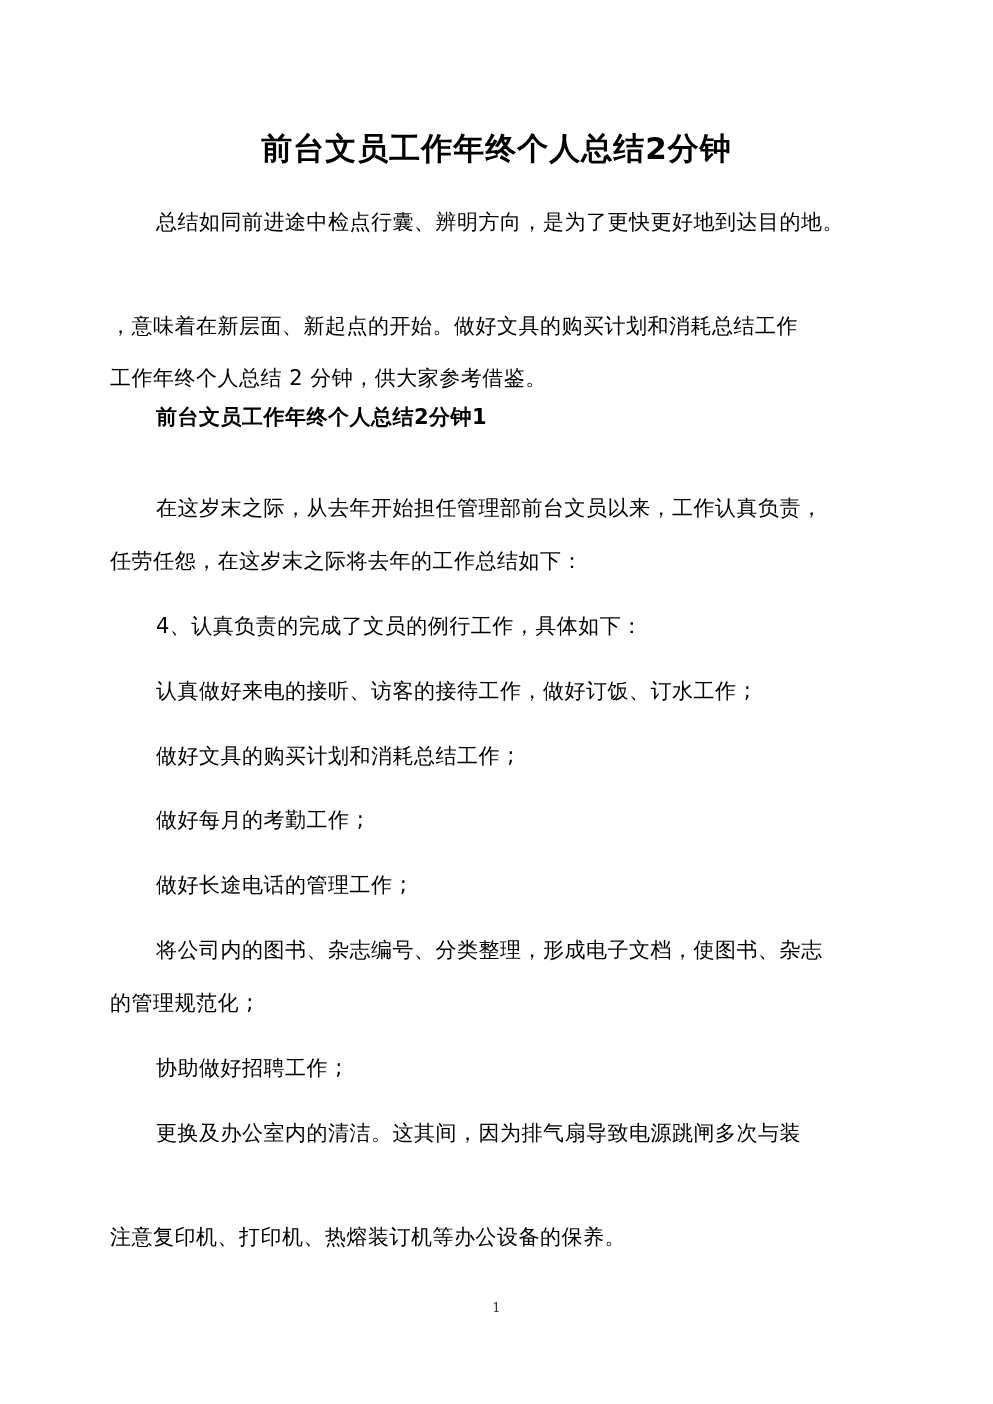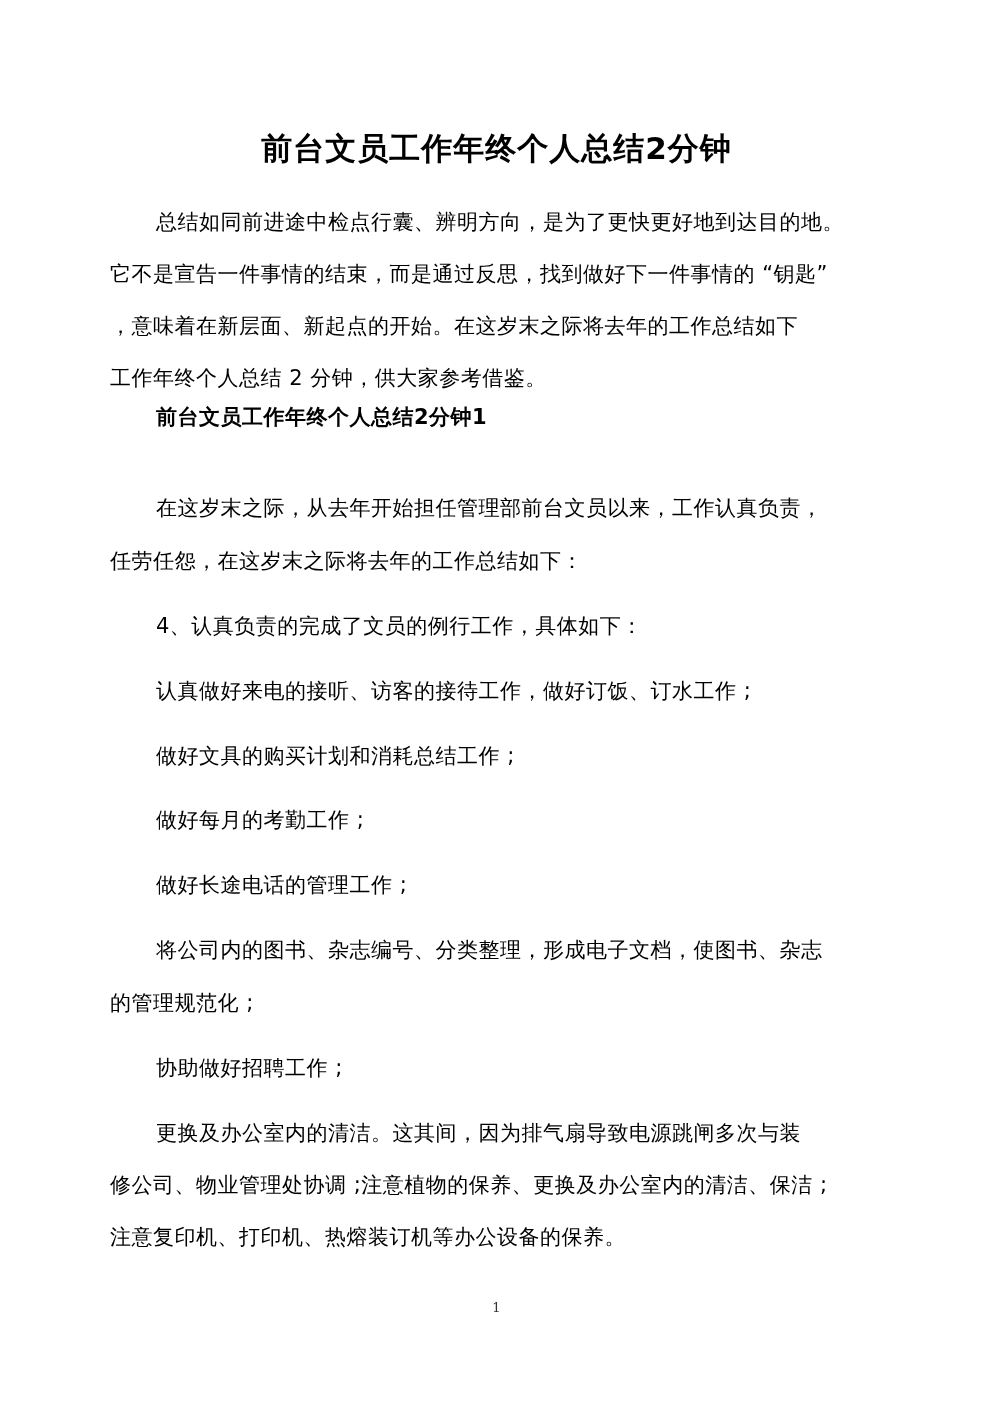--- a/index.html
+++ b/index.html
@@ -14,39 +14,37 @@
   .pagenum { position: absolute; top: 1300px; left: 0; width: 993px; text-align: center;
              font-size: 13px; font-family: "DejaVu Serif", serif; color: #333; }
 </style>
 </head>
 <body>
 
 <div class="page">
   <div class="title">前台文员工作年终个人总结2分钟</div>
 
   <div class="line indent" style="top:207px">总结如同前进途中检点行囊、辨明方向，是为了更快更好地到达目的地。</div>
-  <div class="line" style="top:259px">它不是宣告一件事情的结束，而是通过反思，找到做好下一件事情的 “钥匙”</div>
-  <div class="line" style="top:311px">，意味着在新层面、新起点的开始。在这岁末之际将去年的工作总结如下</div>
+  <div class="line" style="top:311px">，意味着在新层面、新起点的开始。做好文具的购买计划和消耗总结工作</div>
   <div class="line" style="top:363px">工作年终个人总结 2 分钟，供大家参考借鉴。</div>
 
   <div class="line indent bold" style="top:402px">前台文员工作年终个人总结2分钟1</div>
 
   <div class="line indent" style="top:493px">在这岁末之际，从去年开始担任管理部前台文员以来，工作认真负责，</div>
   <div class="line" style="top:546px">任劳任怨，在这岁末之际将去年的工作总结如下：</div>
 
   <div class="line indent" style="top:611px">4、认真负责的完成了文员的例行工作，具体如下：</div>
 
   <div class="line indent" style="top:676px">认真做好来电的接听、访客的接待工作，做好订饭、订水工作 ;</div>
   <div class="line indent" style="top:741px">做好文具的购买计划和消耗总结工作 ;</div>
   <div class="line indent" style="top:805px">做好每月的考勤工作 ;</div>
   <div class="line indent" style="top:870px">做好长途电话的管理工作 ;</div>
 
   <div class="line indent" style="top:935px">将公司内的图书、杂志编号、分类整理，形成电子文档，使图书、杂志</div>
   <div class="line" style="top:988px">的管理规范化 ;</div>
 
   <div class="line indent" style="top:1053px">协助做好招聘工作 ;</div>
 
   <div class="line indent" style="top:1118px">更换及办公室内的清洁。这其间，因为排气扇导致电源跳闸多次与装</div>
-  <div class="line" style="top:1170px">修公司、物业管理处协调 ;注意植物的保养、更换及办公室内的清洁、保洁 ;</div>
   <div class="line" style="top:1222px">注意复印机、打印机、热熔装订机等办公设备的保养。</div>
 
   <div class="pagenum">1</div>
 </div>
 
 </body></html>

